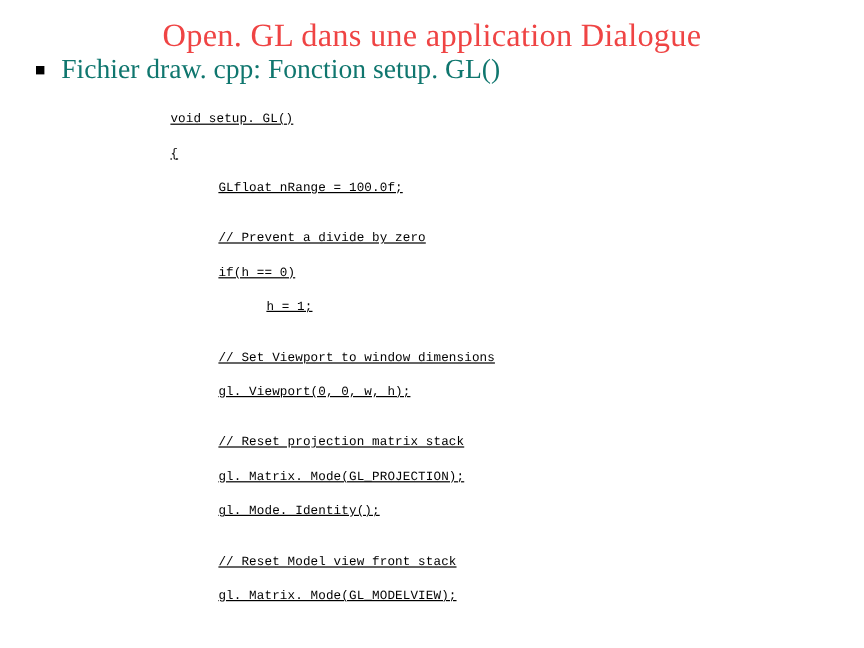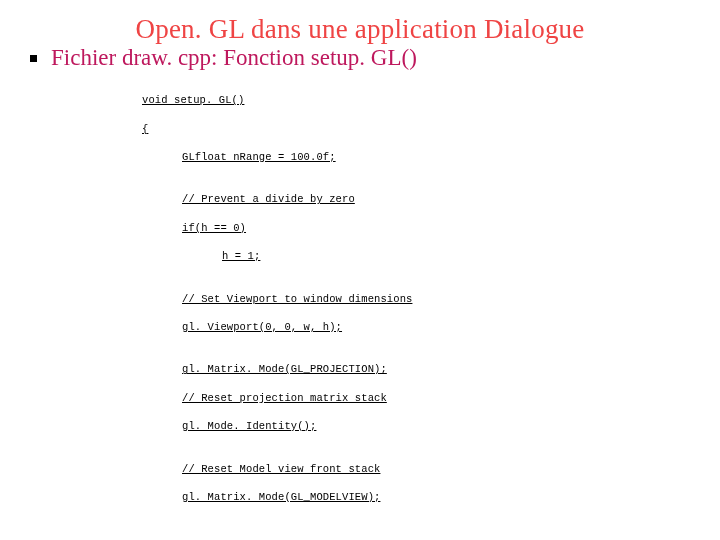--- a/index.html
+++ b/index.html
@@ -19,21 +19,21 @@
     font-size: 27px;
     text-align: center;
     font-weight: normal;
     margin-bottom: 0;
     letter-spacing: 0.2px;
   }
   .bullet-row {
     display: flex;
     align-items: baseline;
     font-size: 23px;
-    color: #be185d;
+    color: #0f766e;
     margin-left: 6px;
     margin-bottom: 8px;
     font-family: Liberation Serif, serif;
   }
   .bullet-dot {
     width: 7px;
     height: 7px;
     background: #000;
     border-radius: 0;
     margin-right: 14px;
@@ -68,22 +68,22 @@
 <div class="code-line">{</div>
 <div class="code-line ind1">GLfloat nRange = 100.0f;</div>
 <div class="code-line ind1"></div>
 <div class="code-line ind1">// Prevent a divide by zero</div>
 <div class="code-line ind1">if(h == 0)</div>
 <div class="code-line ind2">h = 1;</div>
 <div class="code-line ind1"></div>
 <div class="code-line ind1">// Set Viewport to window dimensions</div>
 <div class="code-line ind1">gl. Viewport(0, 0, w, h);</div>
 <div class="code-line ind1"></div>
+<div class="code-line ind1">// Reset projection matrix stack</div>
 <div class="code-line ind1">gl. Matrix. Mode(GL_PROJECTION);</div>
-<div class="code-line ind1">// Reset projection matrix stack</div>
 <div class="code-line ind1">gl. Mode. Identity();</div>
 <div class="code-line ind1"></div>
 <div class="code-line ind1">// Reset Model view front stack</div>
 <div class="code-line ind1">gl. Matrix. Mode(GL_MODELVIEW);</div>
 
 
 
 <div class="code-line ind1"></div>
 
 

